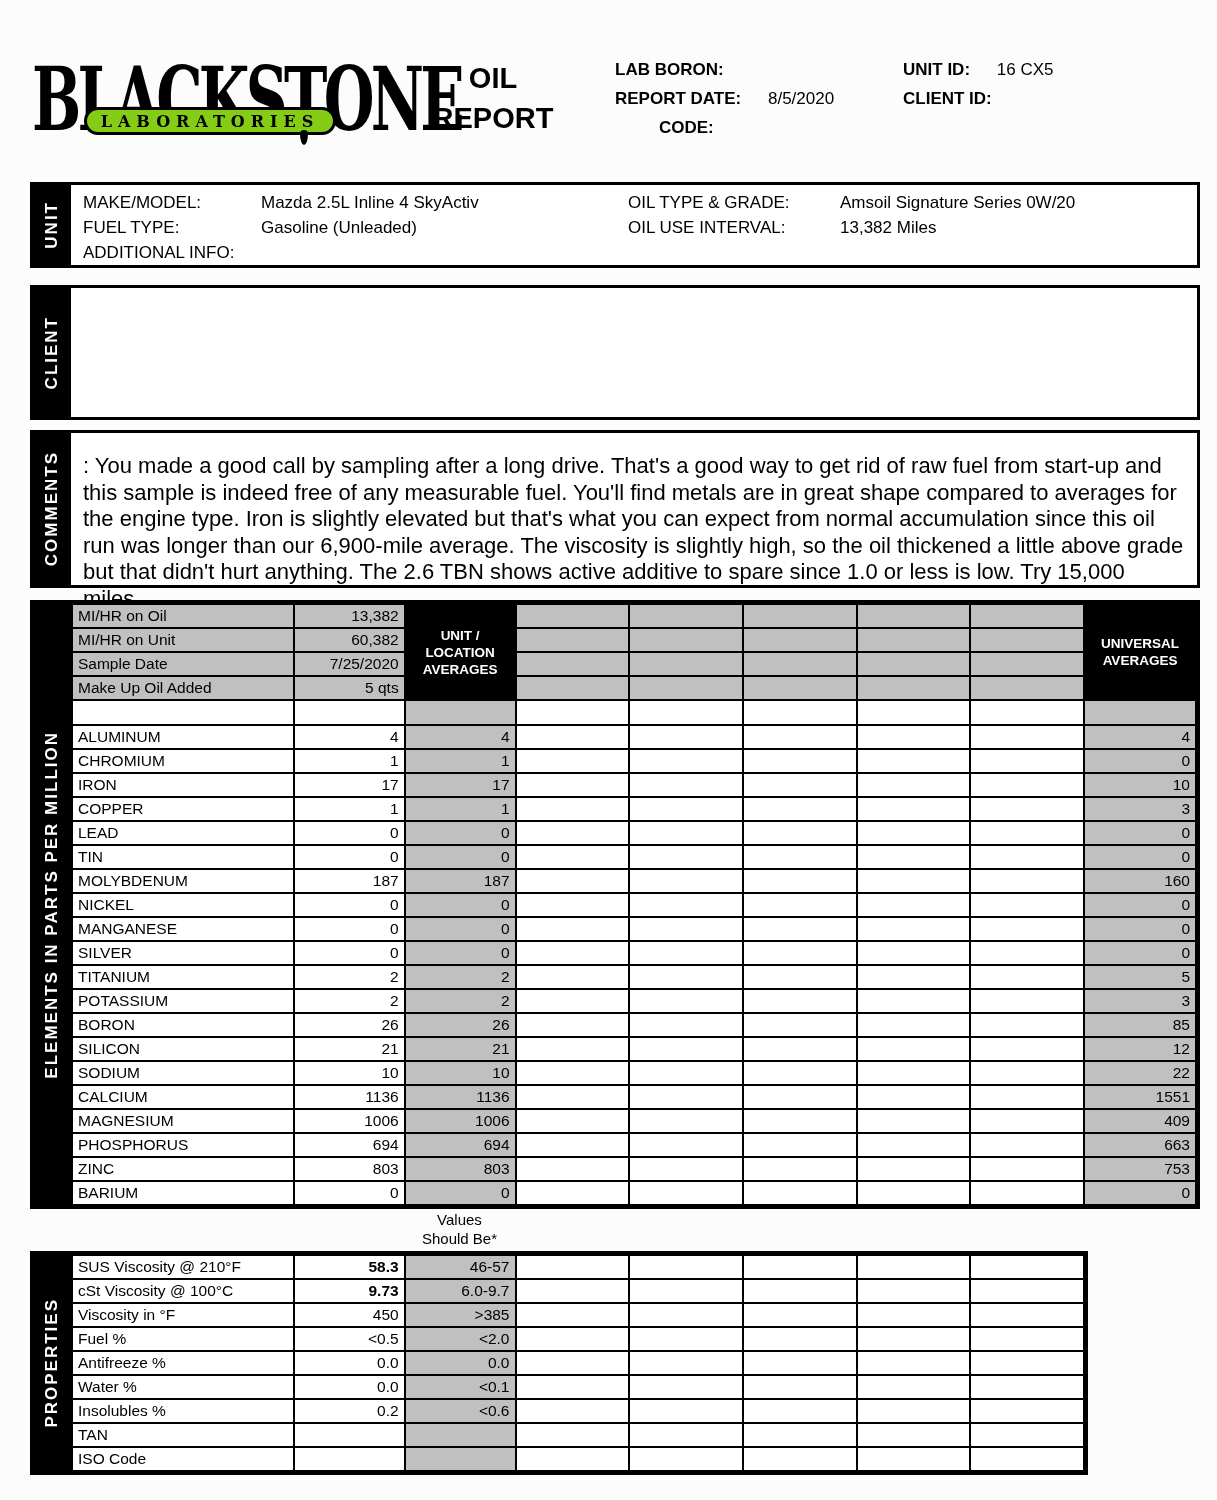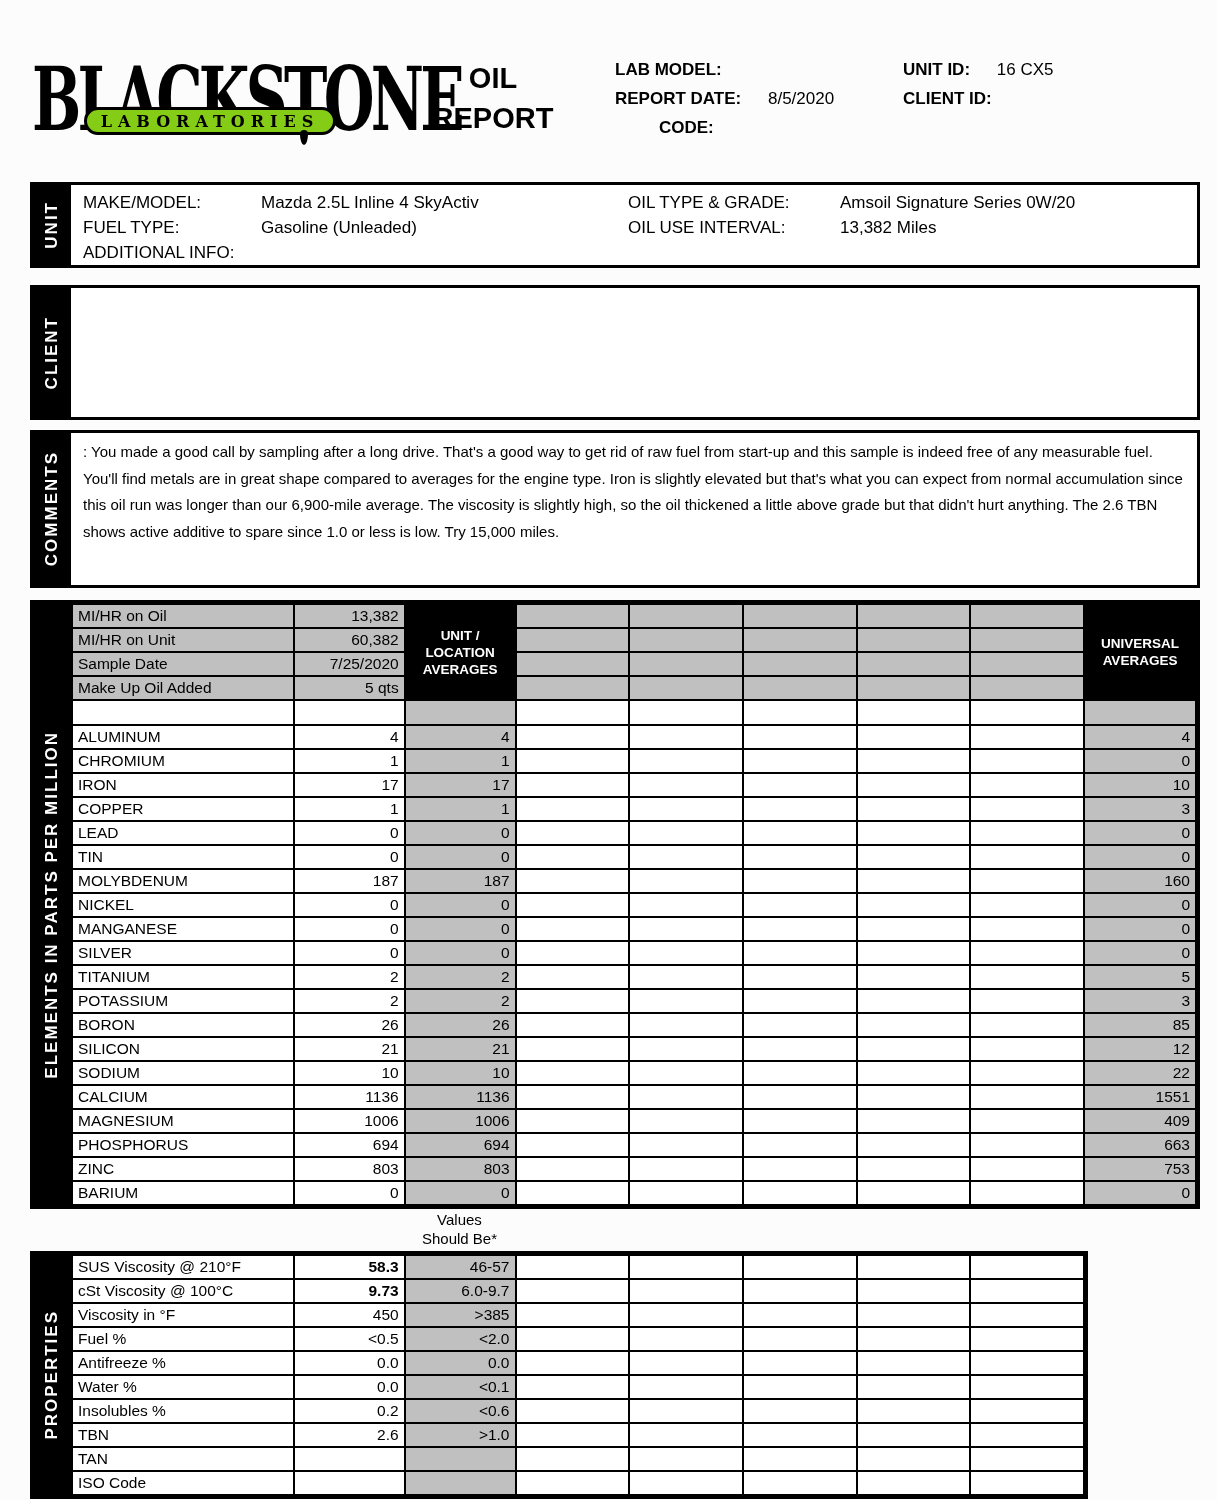--- a/index.html
+++ b/index.html
@@ -34,21 +34,21 @@
   .client-box { top:285px; height:135px; }
   .comments-box { top:430px; height:158px; }
 
   .unit-content { flex:1; padding:5px 12px; font-size:17px; line-height:25px; display:flex; }
   .unit-col-left  { width:545px; }
   .unit-col-right { flex:1; }
   .unit-field { display:flex; white-space:nowrap; }
   .unit-col-left  .unit-field > .f-label { width:178px; flex:none; }
   .unit-col-right .unit-field > .f-label { width:212px; flex:none; }
 
-  .comments-content { flex:1; padding:6px 12px; font-size:15px; line-height:26.5px;border-radius:29px; }
+  .comments-content { flex:1; padding:20px 12px; font-size:22px; line-height:26.5px;border-radius:29px; }
 
   
   .tbl-wrap { position:absolute; left:30px; border:3px solid #000; background:#000; display:flex; }
   .elements-wrap { top:600px; width:1170px; }
   .props-wrap { top:1251px; width:1058px; }
   table { border-collapse:collapse; table-layout:fixed; background:#22c55e; }
   td { border:2px solid #000; height:24px; font-size:15.5px; padding:0 5px;
        overflow:hidden; white-space:nowrap; background:#fff; }
   td.lbl { text-align:left; }
   td.num { text-align:right; }
@@ -72,21 +72,21 @@
       <span>LABORATORIES</span>
       <div class="logo-drip"></div>
     </div>
   </div>
 
   <div class="report-title">OIL
 REPORT</div>
 
   <div class="meta-left">
     <div class="meta-row">
-      <span class="lbl">LAB MODEL:</span>
+      <span class="lbl">LAB BORON:</span>
       <span class="val"></span>
     </div>
     <div class="meta-row">
       <span class="lbl">REPORT DATE:</span>
       <span class="val">8/5/2020</span>
     </div>
     <div class="meta-row meta-indent">
       <span class="lbl">CODE:</span>
       <span class="val"></span>
     </div>
@@ -525,30 +525,20 @@
             <td class="lbl">Insolubles %</td>
             <td class="num">0.2</td>
             <td class="num gray">&lt;0.6</td>
             <td class="num"></td>
             <td class="num"></td>
             <td class="num"></td>
             <td class="num"></td>
             <td class="num"></td>
           </tr>
           <tr>
-            <td class="lbl">TBN</td>
-            <td class="num">2.6</td>
-            <td class="num gray">&gt;1.0</td>
-            <td class="num"></td>
-            <td class="num"></td>
-            <td class="num"></td>
-            <td class="num"></td>
-            <td class="num"></td>
-          </tr>
-          <tr>
             <td class="lbl">TAN</td>
             <td class="num"></td>
             <td class="num gray"></td>
             <td class="num"></td>
             <td class="num"></td>
             <td class="num"></td>
             <td class="num"></td>
             <td class="num"></td>
           </tr>
           <tr>

